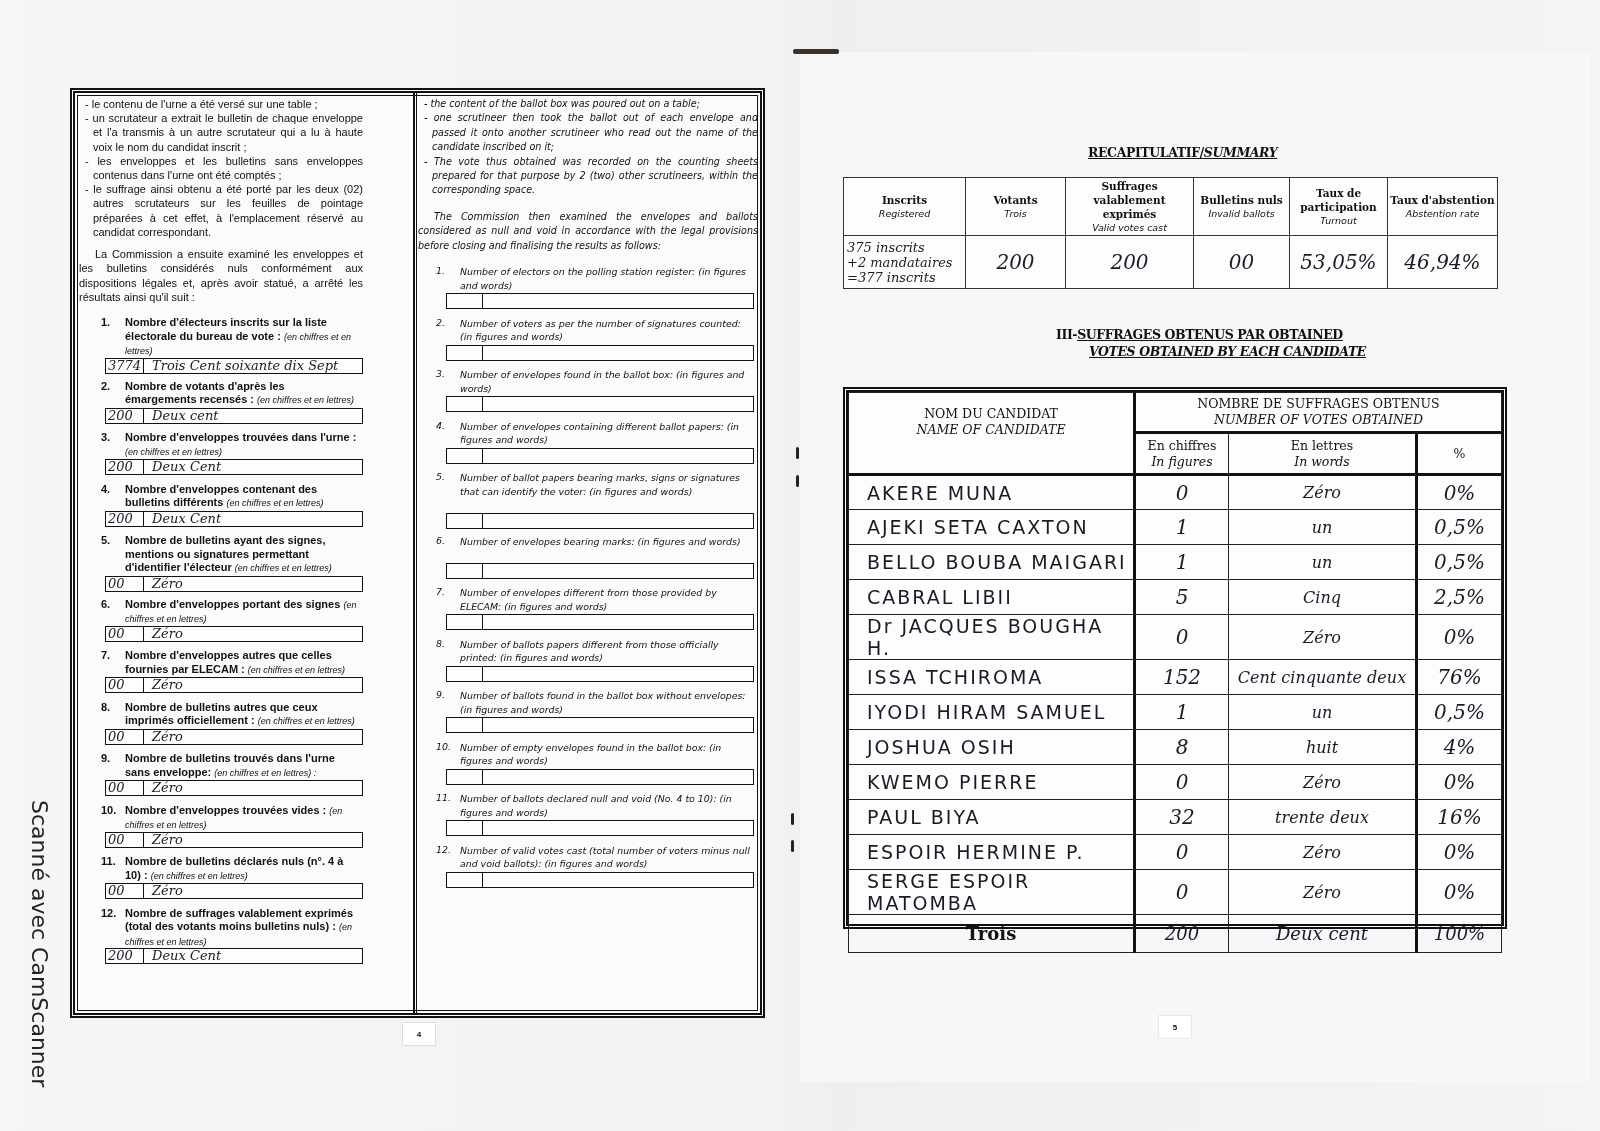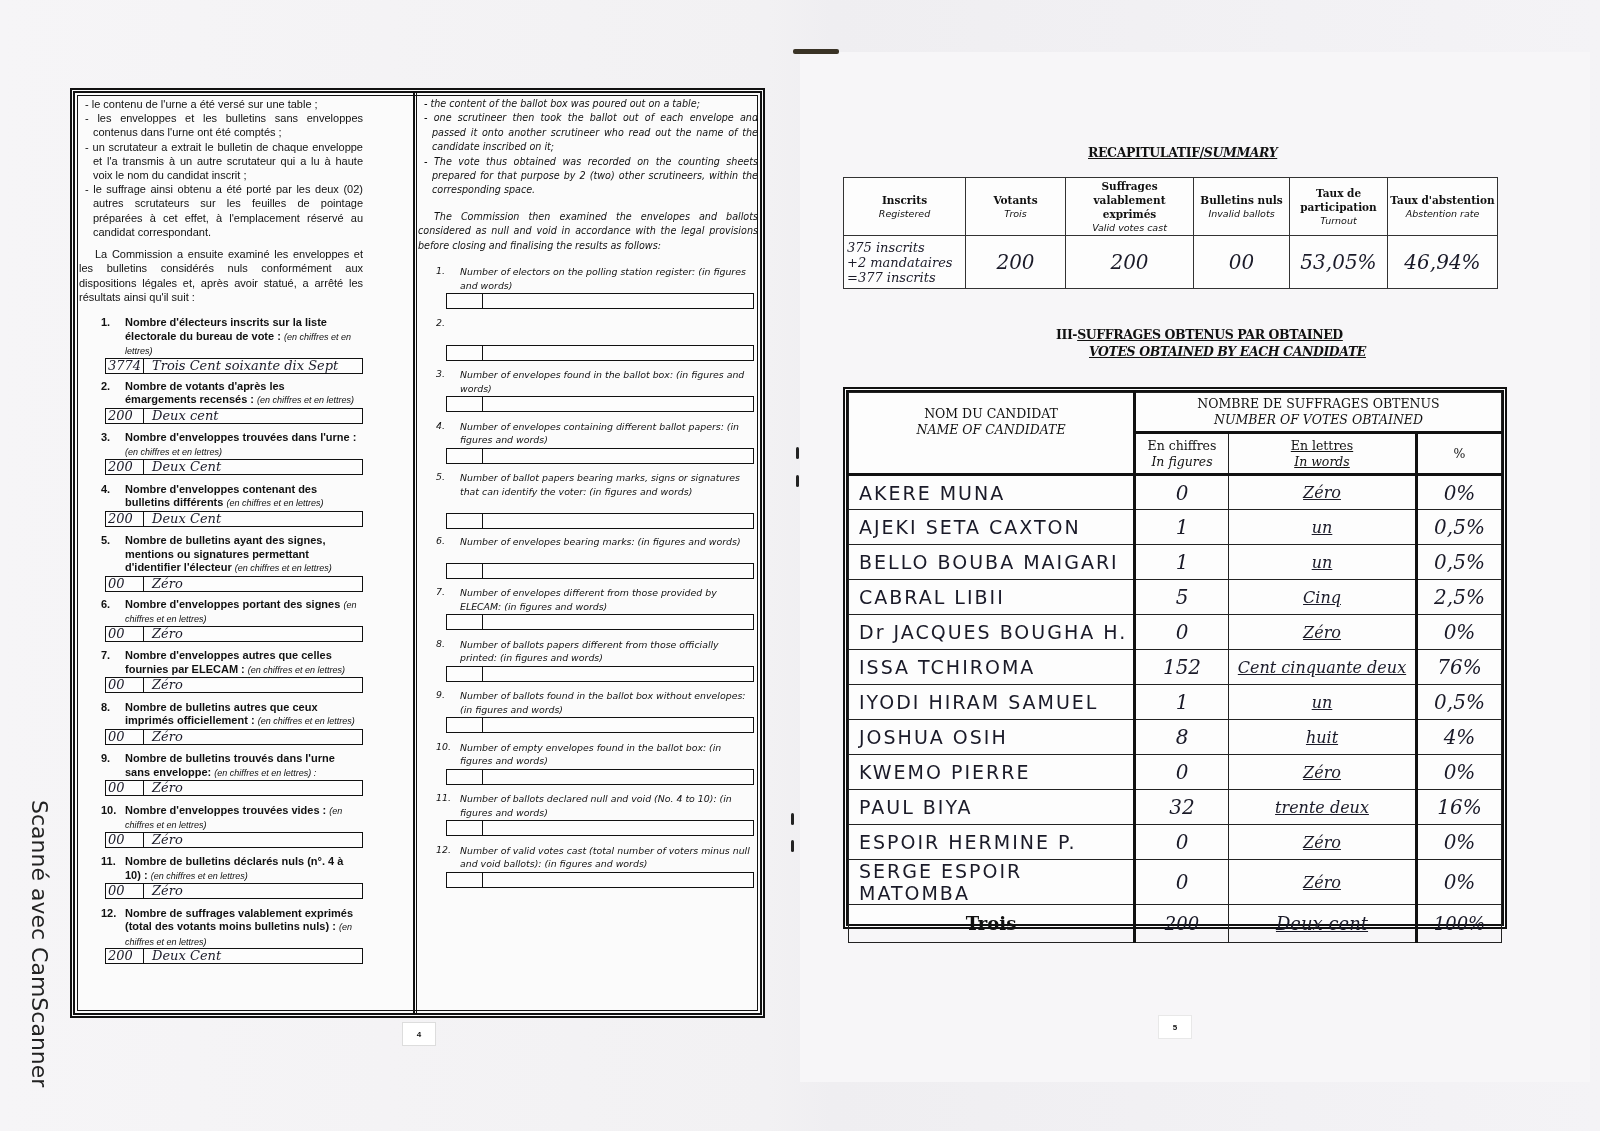--- a/index.html
+++ b/index.html
@@ -56,29 +56,29 @@
   .summary-table th { height: 58px; font-family: "DejaVu Serif", serif; font-size: 10.5px; font-weight: bold; line-height: 14px; }
   .summary-table th .en { display: block; font-family: "DejaVu Sans", sans-serif; font-style: italic; font-weight: normal; font-size: 9.5px; }
   .summary-table td { font-family: "DejaVu Serif", serif; font-style: italic; font-size: 20px; color: #1a1a28; }
   .summary-table td.registered { font-size: 13px; line-height: 15px; text-align: left; padding-left: 3px; }
 
   .votes-frame { position: absolute; left: 843px; top: 387px; width: 664px; height: 542px; border: 5px double #111; background: #fdfdfd; }
   .votes-table { width: 100%; height: 100%; border-collapse: collapse; }
   .votes-table th, .votes-table td { border: 1.3px solid #222; text-align: center; vertical-align: middle; }
   .votes-table .col-name { width: 286px; }
   .votes-table .col-fig { width: 94px; border-left: 3px solid #111; }
-  .votes-table .col-words { width: 188px; text-decoration: underline; }
+  .votes-table .col-words { width: 188px; }
   .votes-table .col-pct { border-left: 3px solid #111; }
   .votes-table th { font-family: "DejaVu Serif", serif; font-weight: normal; font-size: 12.5px; line-height: 16px; }
   .votes-table th .en { display: block; font-style: italic; }
   .votes-table thead tr.h1 th { height: 40px; }
   .votes-table thead tr.h2 th { height: 42px; border-top: 3px solid #111; }
   .votes-table tbody tr:first-child td { border-top: 3px solid #111; }
   .votes-table tbody td { height: 35px; font-family: "DejaVu Serif", serif; font-style: italic; font-size: 20px; color: #1a1a28; }
-  .votes-table tbody td.name { text-align: left; padding-left: 10px; font-family: "DejaVu Sans", sans-serif; font-style: normal; font-size: 19px; letter-spacing: 2px; }
+  .votes-table tbody td.name { text-align: left; padding-left: 18px; font-family: "DejaVu Sans", sans-serif; font-style: normal; font-size: 19px; letter-spacing: 2px; }
   .votes-table tbody td.words { font-size: 16px; }
   .votes-table tfoot td { height: 38px; font-family: "DejaVu Serif", serif; font-size: 18px; font-style: italic; color: #1a1a28; }
   .votes-table tfoot td.total-label { font-style: normal; font-weight: bold; color: #111; }
 
   .binder-mark { position: absolute; width: 3px; height: 12px; background: #222; border-radius: 2px; }
 </style>
 </head>
 <body>
 
 <div class="scan-bg"></div>
@@ -86,22 +86,22 @@
 <div class="spine-mark"></div>
 
 <div class="watermark">
   <span>Scanné avec CamScanner</span>
 </div>
 
 <div class="left-frame">
   <div class="col col-fr">
     <ul class="bullets">
       <li>le contenu de l'urne a été versé sur une table ;</li>
+      <li>un scrutateur a extrait le bulletin de chaque enveloppe et l'a transmis à un autre scrutateur qui a lu à haute voix le nom du candidat inscrit ;</li>
       <li>les enveloppes et les bulletins sans enveloppes contenus dans l'urne ont été comptés ;</li>
-      <li>un scrutateur a extrait le bulletin de chaque enveloppe et l'a transmis à un autre scrutateur qui a lu à haute voix le nom du candidat inscrit ;</li>
       <li>le suffrage ainsi obtenu a été porté par les deux (02) autres scrutateurs sur les feuilles de pointage préparées à cet effet, à l'emplacement réservé au candidat correspondant.</li>
     </ul>
     <p class="para">La Commission a ensuite examiné les enveloppes et les bulletins considérés nuls conformément aux dispositions légales et, après avoir statué, a arrêté les résultats ainsi qu'il suit :</p>
     <div class="items" id="items-fr">
         <div class="item" style="height: 63.5px;">
           <span class="item-num">1.</span>
           <div class="item-text"><span>Nombre d'électeurs inscrits sur la liste électorale du bureau de vote :</span> <span class="hint">(en chiffres et en lettres)</span></div>
           <div class="answer-box" style="top:41.5px">
             <span class="fig">3774</span>
             <span class="words">Trois Cent soixante dix Sept</span>
@@ -211,20 +211,21 @@
         <div class="item">
           <span class="item-num">1.</span>
           <div class="item-text"><span>Number of electors on the polling station register: (in figures and words)</span></div>
           <div class="answer-box" style="top:28px">
             <span class="fig"></span>
             <span class="words"></span>
           </div>
         </div>
         <div class="item">
           <span class="item-num">2.</span>
+          <div class="item-text"><span>Number of voters as per the number of signatures counted: (in figures and words)</span></div>
           <div class="answer-box" style="top:28px">
             <span class="fig"></span>
             <span class="words"></span>
           </div>
         </div>
         <div class="item">
           <span class="item-num">3.</span>
           <div class="item-text"><span>Number of envelopes found in the ballot box: (in figures and words)</span></div>
           <div class="answer-box" style="top:28px">
             <span class="fig"></span>

